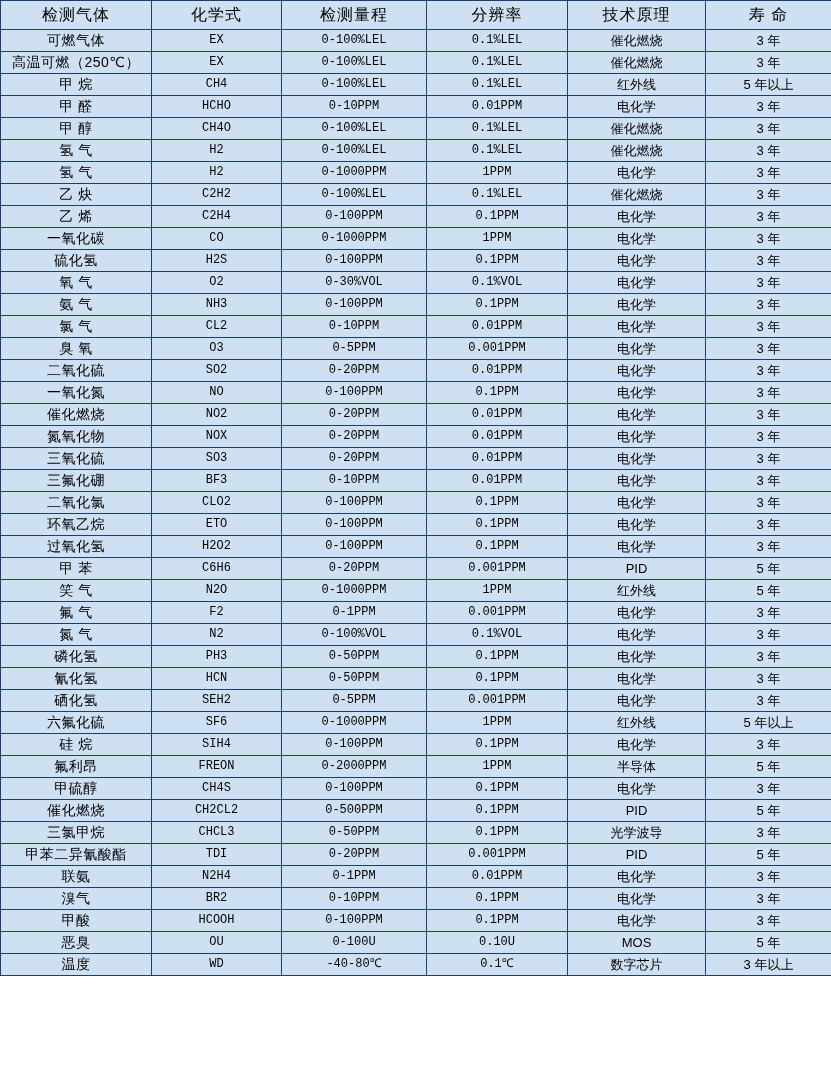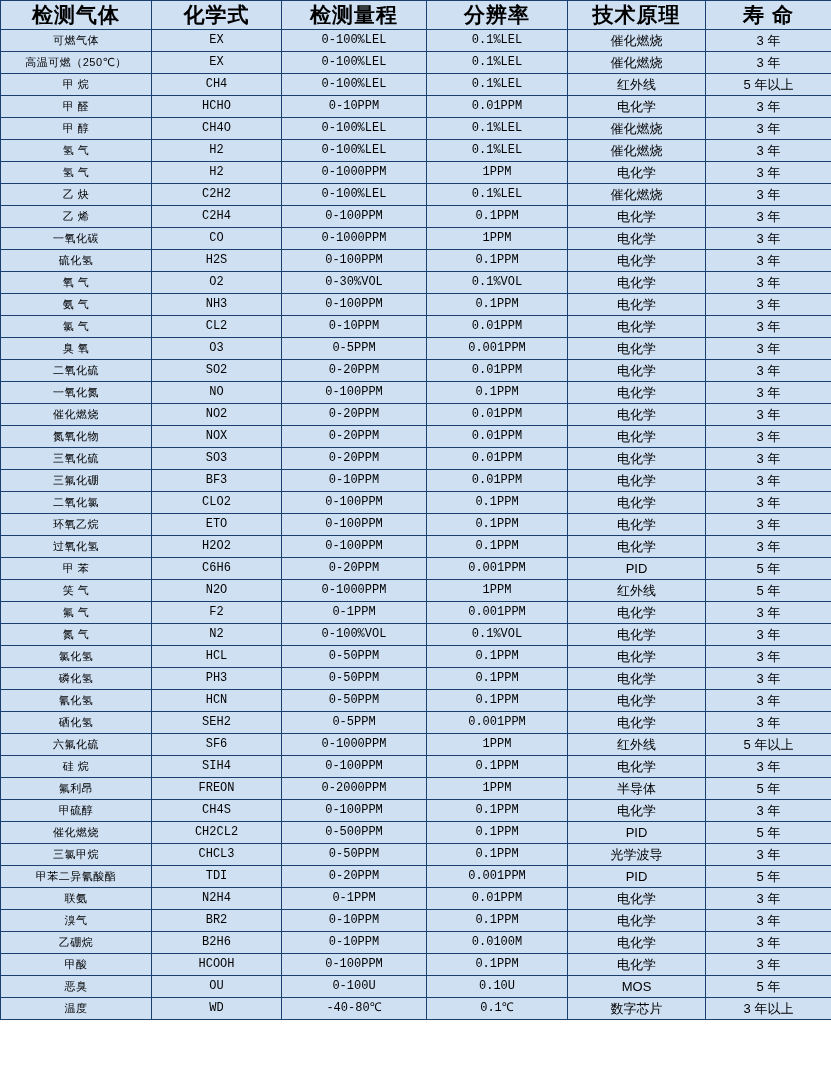--- a/index.html
+++ b/index.html
@@ -31,30 +31,30 @@
     background: #cfe0f3;
     padding: 0;
     height: 21px;
     line-height: 21px;
     white-space: nowrap;
     overflow: hidden;
   }
   #gas-table thead th {
     height: 28px;
     line-height: 28px;
-    font-size: 21px;
-    font-weight: bold;
+    font-size: 16px;
+    font-weight: normal;
     letter-spacing: 1px;
   }
   #gas-table tbody td {
     font-size: 13px;
   }
   
   #gas-table tbody td.col-name {
-    font-size: 11px;
+    font-size: 14px;
     letter-spacing: 0.5px;
   }
   
   #gas-table tbody td.col-formula,
   #gas-table tbody td.col-range,
   #gas-table tbody td.col-res {
     font-family: "Liberation Mono", "DejaVu Sans Mono", monospace;
     font-size: 12px;
   }
 </style>
@@ -299,28 +299,20 @@
       </tr>
       <tr>
         <td class="col-name">氮 气</td>
         <td class="col-formula">N2</td>
         <td class="col-range">0-100%VOL</td>
         <td class="col-res">0.1%VOL</td>
         <td class="col-principle">电化学</td>
         <td class="col-life">3 年</td>
       </tr>
       <tr>
-        <td class="col-name">氯化氢</td>
-        <td class="col-formula">HCL</td>
-        <td class="col-range">0-50PPM</td>
-        <td class="col-res">0.1PPM</td>
-        <td class="col-principle">电化学</td>
-        <td class="col-life">3 年</td>
-      </tr>
-      <tr>
         <td class="col-name">磷化氢</td>
         <td class="col-formula">PH3</td>
         <td class="col-range">0-50PPM</td>
         <td class="col-res">0.1PPM</td>
         <td class="col-principle">电化学</td>
         <td class="col-life">3 年</td>
       </tr>
       <tr>
         <td class="col-name">氰化氢</td>
         <td class="col-formula">HCN</td>
@@ -403,28 +395,20 @@
       </tr>
       <tr>
         <td class="col-name">溴气</td>
         <td class="col-formula">BR2</td>
         <td class="col-range">0-10PPM</td>
         <td class="col-res">0.1PPM</td>
         <td class="col-principle">电化学</td>
         <td class="col-life">3 年</td>
       </tr>
       <tr>
-        <td class="col-name">乙硼烷</td>
-        <td class="col-formula">B2H6</td>
-        <td class="col-range">0-10PPM</td>
-        <td class="col-res">0.0100M</td>
-        <td class="col-principle">电化学</td>
-        <td class="col-life">3 年</td>
-      </tr>
-      <tr>
         <td class="col-name">甲酸</td>
         <td class="col-formula">HCOOH</td>
         <td class="col-range">0-100PPM</td>
         <td class="col-res">0.1PPM</td>
         <td class="col-principle">电化学</td>
         <td class="col-life">3 年</td>
       </tr>
       <tr>
         <td class="col-name">恶臭</td>
         <td class="col-formula">OU</td>

